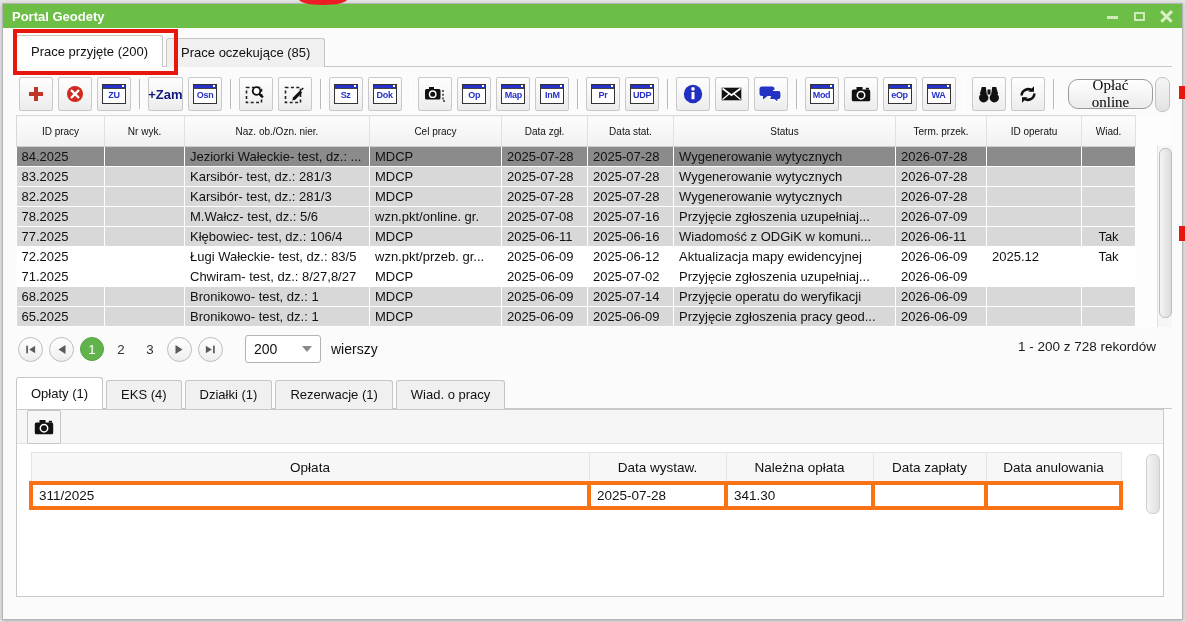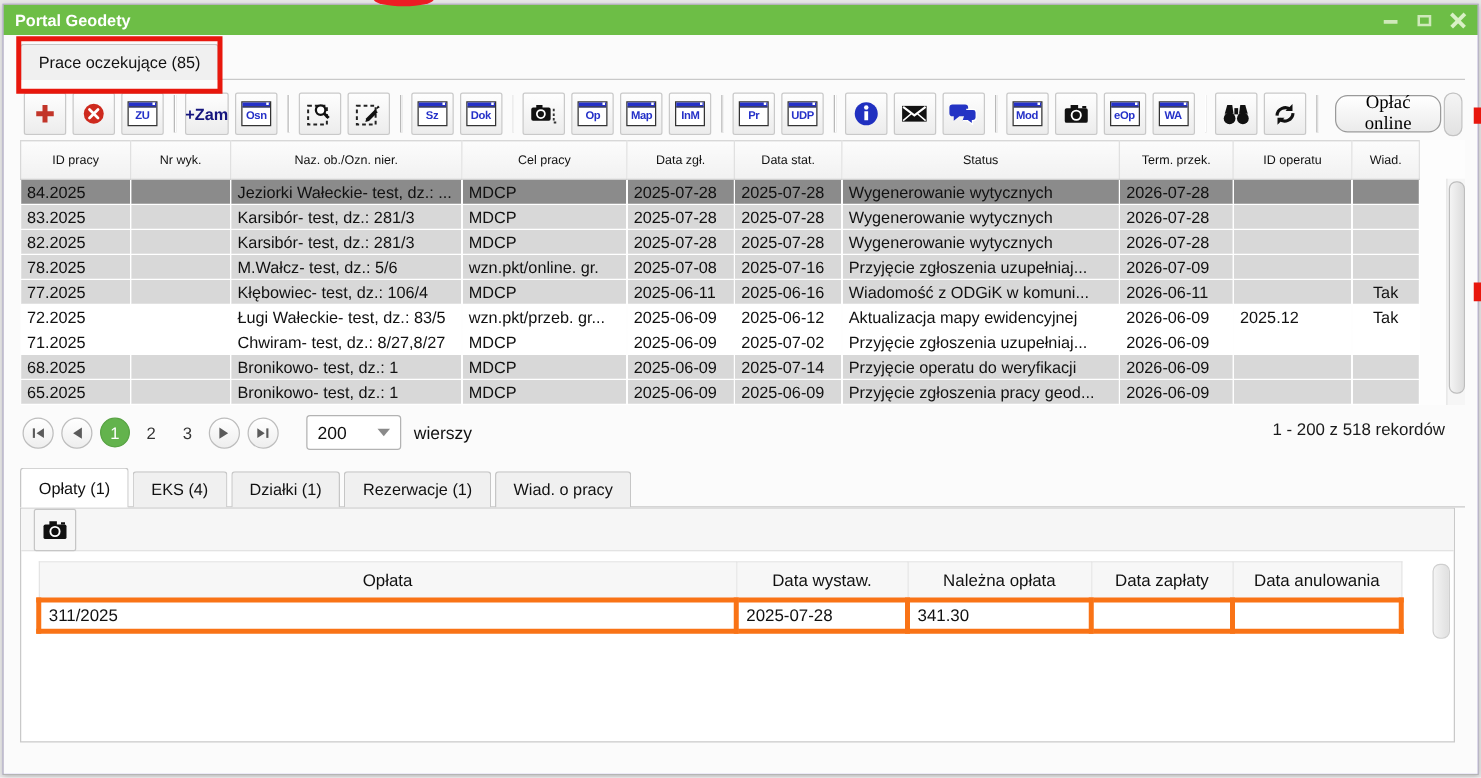--- a/index.html
+++ b/index.html
@@ -1,20 +1,20 @@
 <!DOCTYPE html>
 <html><head>
 <meta charset="utf-8">
 <style>
   html,body{margin:0;padding:0}
   body{width:1185px;height:622px;position:relative;overflow:hidden;background:#e6e6e6;
        font-family:"Liberation Sans","DejaVu Sans",sans-serif;font-size:13px;color:#111}
 
   
-  .window{position:absolute;left:2px;top:3px;width:1179px;height:615px;background:#c4b5fd;
+  .window{position:absolute;left:2px;top:3px;width:1179px;height:615px;background:#0369a1;
           border:1px solid #b5b5b5;box-shadow:0 1px 4px rgba(0,0,0,.25)}
   .titlebar{height:24px;background:#6dbe46;display:flex;align-items:center;padding:0 9px;
             color:#fff;font-size:13px;font-weight:700}
   .win-ctrls{margin-left:auto;display:flex;gap:14px;align-items:center}
   .ctrl{width:13px;height:13px;position:relative;cursor:pointer}
   .ctrl-min::after{content:"";position:absolute;left:1px;right:1px;top:6px;height:3px;background:#cfe9ba}
   .ctrl-max::after{content:"";position:absolute;left:1px;right:1px;top:2px;bottom:2px;border:2px solid #cfe9ba}
   .ctrl-close::before,.ctrl-close::after{content:"";position:absolute;left:-1px;top:5px;width:15px;height:2.6px;background:#d9f0c6}
   .ctrl-close::before{transform:rotate(45deg)}
   .ctrl-close::after{transform:rotate(-45deg)}
@@ -104,20 +104,21 @@
     <span>Portal Geodety</span>
     <div class="win-ctrls">
       <span class="ctrl ctrl-min"></span>
       <span class="ctrl ctrl-max"></span>
       <span class="ctrl ctrl-close"></span>
     </div>
   </div>
 
   <div class="content">
     <div class="tabs-row" id="top-tabs">
+        <div class="tab active">Prace przyjęte (200)</div>
         <div class="tab">Prace oczekujące (85)</div>
       </div>
 
     <div class="toolbar" id="toolbar">
       <button class="tb-btn">
           <svg width="18" height="18" viewBox="0 0 18 18">
             <path d="M7 2h4v5h5v4h-5v5H7v-5H2V7h5z" fill="#c23529"></path>
           </svg>
         </button>
         <button class="tb-btn">
@@ -451,21 +452,21 @@
           <svg width="13" height="11" viewBox="0 0 13 11">
             <path d="M1 1v9l7-4.5z" fill="#5a5a5a"></path>
             <rect x="9.5" y="1" width="2" height="9" fill="#5a5a5a"></rect>
           </svg>
         </button>
         <div class="pg-select">
           <span>200</span>
           <span class="caret"></span>
         </div>
         <span class="rows-label">wierszy</span>
-        <span class="records">1 - 200 z 518 rekordów</span>
+        <span class="records">1 - 200 z 728 rekordów</span>
     </div>
 
     <div class="tabs-row bottom" id="bottom-tabs">
         <div class="tab active">Opłaty (1)</div>
         <div class="tab">EKS (4)</div>
         <div class="tab">Działki (1)</div>
         <div class="tab">Rezerwacje (1)</div>
         <div class="tab">Wiad. o pracy</div>
       </div>
 

